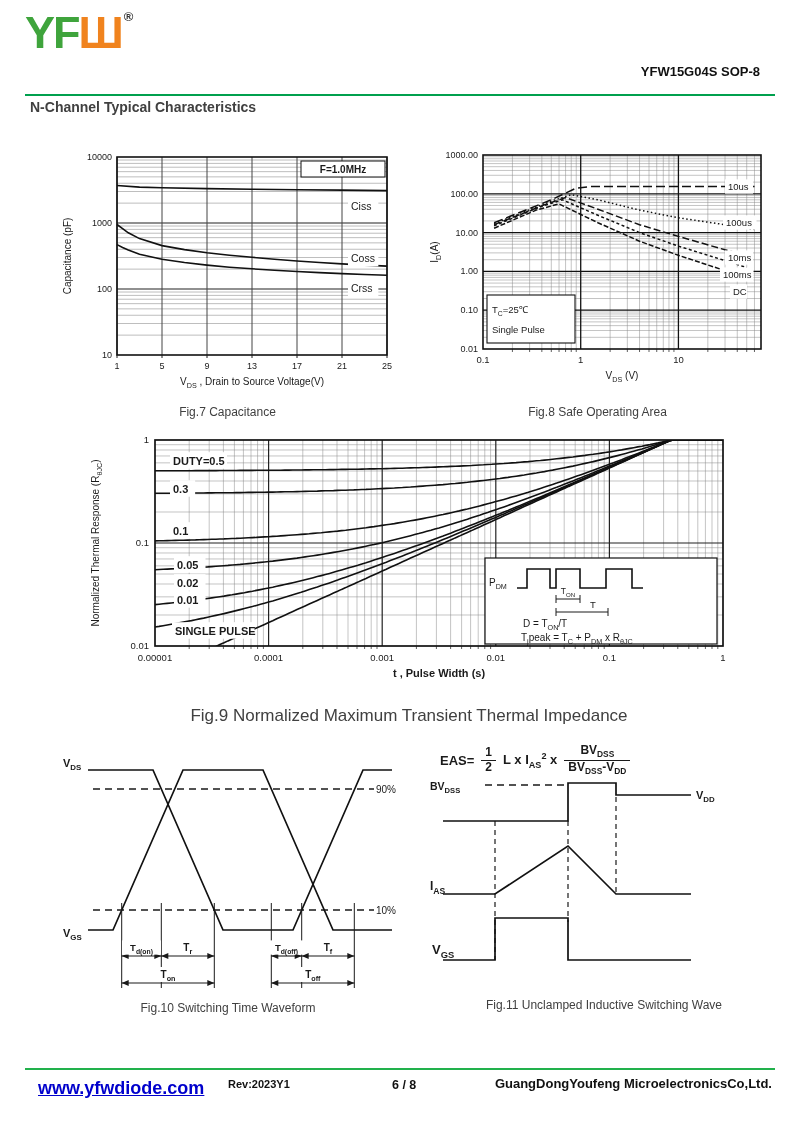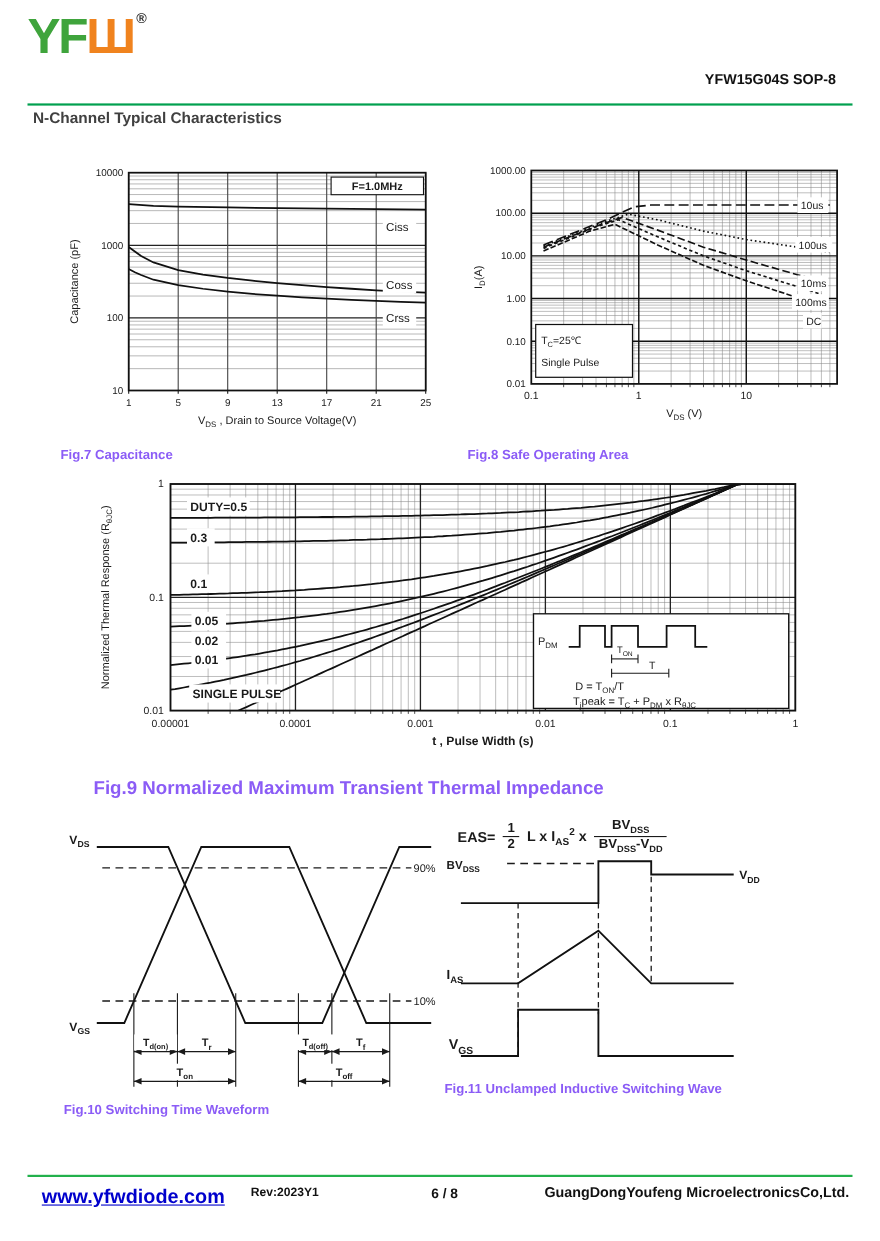--- a/index.html
+++ b/index.html
@@ -10,31 +10,31 @@
   .logo-row{font-weight:bold;font-size:45px;line-height:1;letter-spacing:-2px}
   .logo-yf{color:#3fa43c}
   .logo-w{color:#f0831e}
   .logo-reg{font-size:13px;color:#333;vertical-align:top;letter-spacing:0;margin-left:2px}
   .logo-cn{font-size:29px;font-weight:bold;color:#1d3b22;margin-top:2px;letter-spacing:3px;font-family:"DejaVu Sans",sans-serif}
   .part-number{position:absolute;right:40px;top:64px;font-size:13px;font-weight:bold;color:#111}
   .header-rule{position:absolute;left:25px;right:25px;top:94px;height:2px;background:#00a04e}
   .section-title{position:absolute;left:30px;top:99px;font-size:14px;font-weight:bold;color:#404040}
   
   figure.fig{position:absolute;display:block}
-  .cap{font-weight:bold;font-size:12px;text-align:left;color:#8b5cf6;margin-top:6px}
+  .cap{font-weight:normal;font-size:12px;text-align:center;color:#404040;margin-top:6px}
   .cap-lg{font-size:17px}
   svg text{font-family:"Liberation Sans",sans-serif}
   sub{font-size:70%}
   sup{font-size:70%}
   
   .eas{display:flex;align-items:center;gap:7px;font-size:13px;font-weight:bold;color:#1a1a1a;height:36px;padding-left:12px}
   .frac{display:inline-flex;flex-direction:column;align-items:center;line-height:1.1;font-size:12px}
   .frac .den{border-top:1.5px solid #1a1a1a;padding:0 4px}
   .frac .num{padding:0 4px}
-  .fig11cap{margin-top:0}
+  .fig11cap{margin-top:16px}
   
   .footer-rule{position:absolute;left:25px;right:25px;top:1068px;height:2px;background:#22b14c}
   .website{position:absolute;left:38px;top:1078px;font-size:18px;font-weight:bold;color:#0000cc;text-decoration:underline;cursor:pointer}
   .rev{position:absolute;left:228px;top:1078px;font-size:11px;font-weight:bold;color:#111}
   .pageinfo{position:absolute;left:392px;top:1078px;font-size:12.5px;font-weight:bold;color:#111}
   .company{position:absolute;right:28px;top:1076px;font-size:13px;font-weight:bold;color:#111}
 </style>
 </head>
 <body>
 
@@ -443,21 +443,21 @@
         <text x="110" y="233.3" font-size="10" fill="#1a1a1a" text-anchor="middle" font-weight="bold"><tspan font-size="10">T</tspan><tspan dy="3.0" font-size="7.2">on</tspan></text>
         <line x1="213.3" y1="238" x2="296.3" y2="238" stroke="#1a1a1a" stroke-width="1.1" stroke-dasharray="none"></line>
         <polygon points="213.3,238 220.3,235 220.3,241" fill="#1a1a1a"></polygon>
         <polygon points="296.3,238 289.3,235 289.3,241" fill="#1a1a1a"></polygon>
         <rect x="240.20000000000002" y="222" width="29.2" height="15" fill="#fff"></rect>
         <text x="254.8" y="233.3" font-size="10" fill="#1a1a1a" text-anchor="middle" font-weight="bold"><tspan font-size="10">T</tspan><tspan dy="3.0" font-size="7.2">off</tspan></text>
       </svg>
     <figcaption class="cap">Fig.10 Switching Time Waveform</figcaption>
   </figure>
 
-  <figure class="fig" style="left:404px;top:742px;width:352px">
+  <figure class="fig" style="left:428px;top:742px;width:352px">
     <div class="eas">
       <span>EAS=</span>
       <span class="frac">
           <span class="num">1</span>
           <span class="den">2</span>
         </span>
       <span>L x I<sub>AS</sub><sup>2</sup> x</span>
       <span class="frac">
           <span class="num">BV<sub>DSS</sub></span>
           <span class="den">BV<sub>DSS</sub>-V<sub>DD</sub></span>

